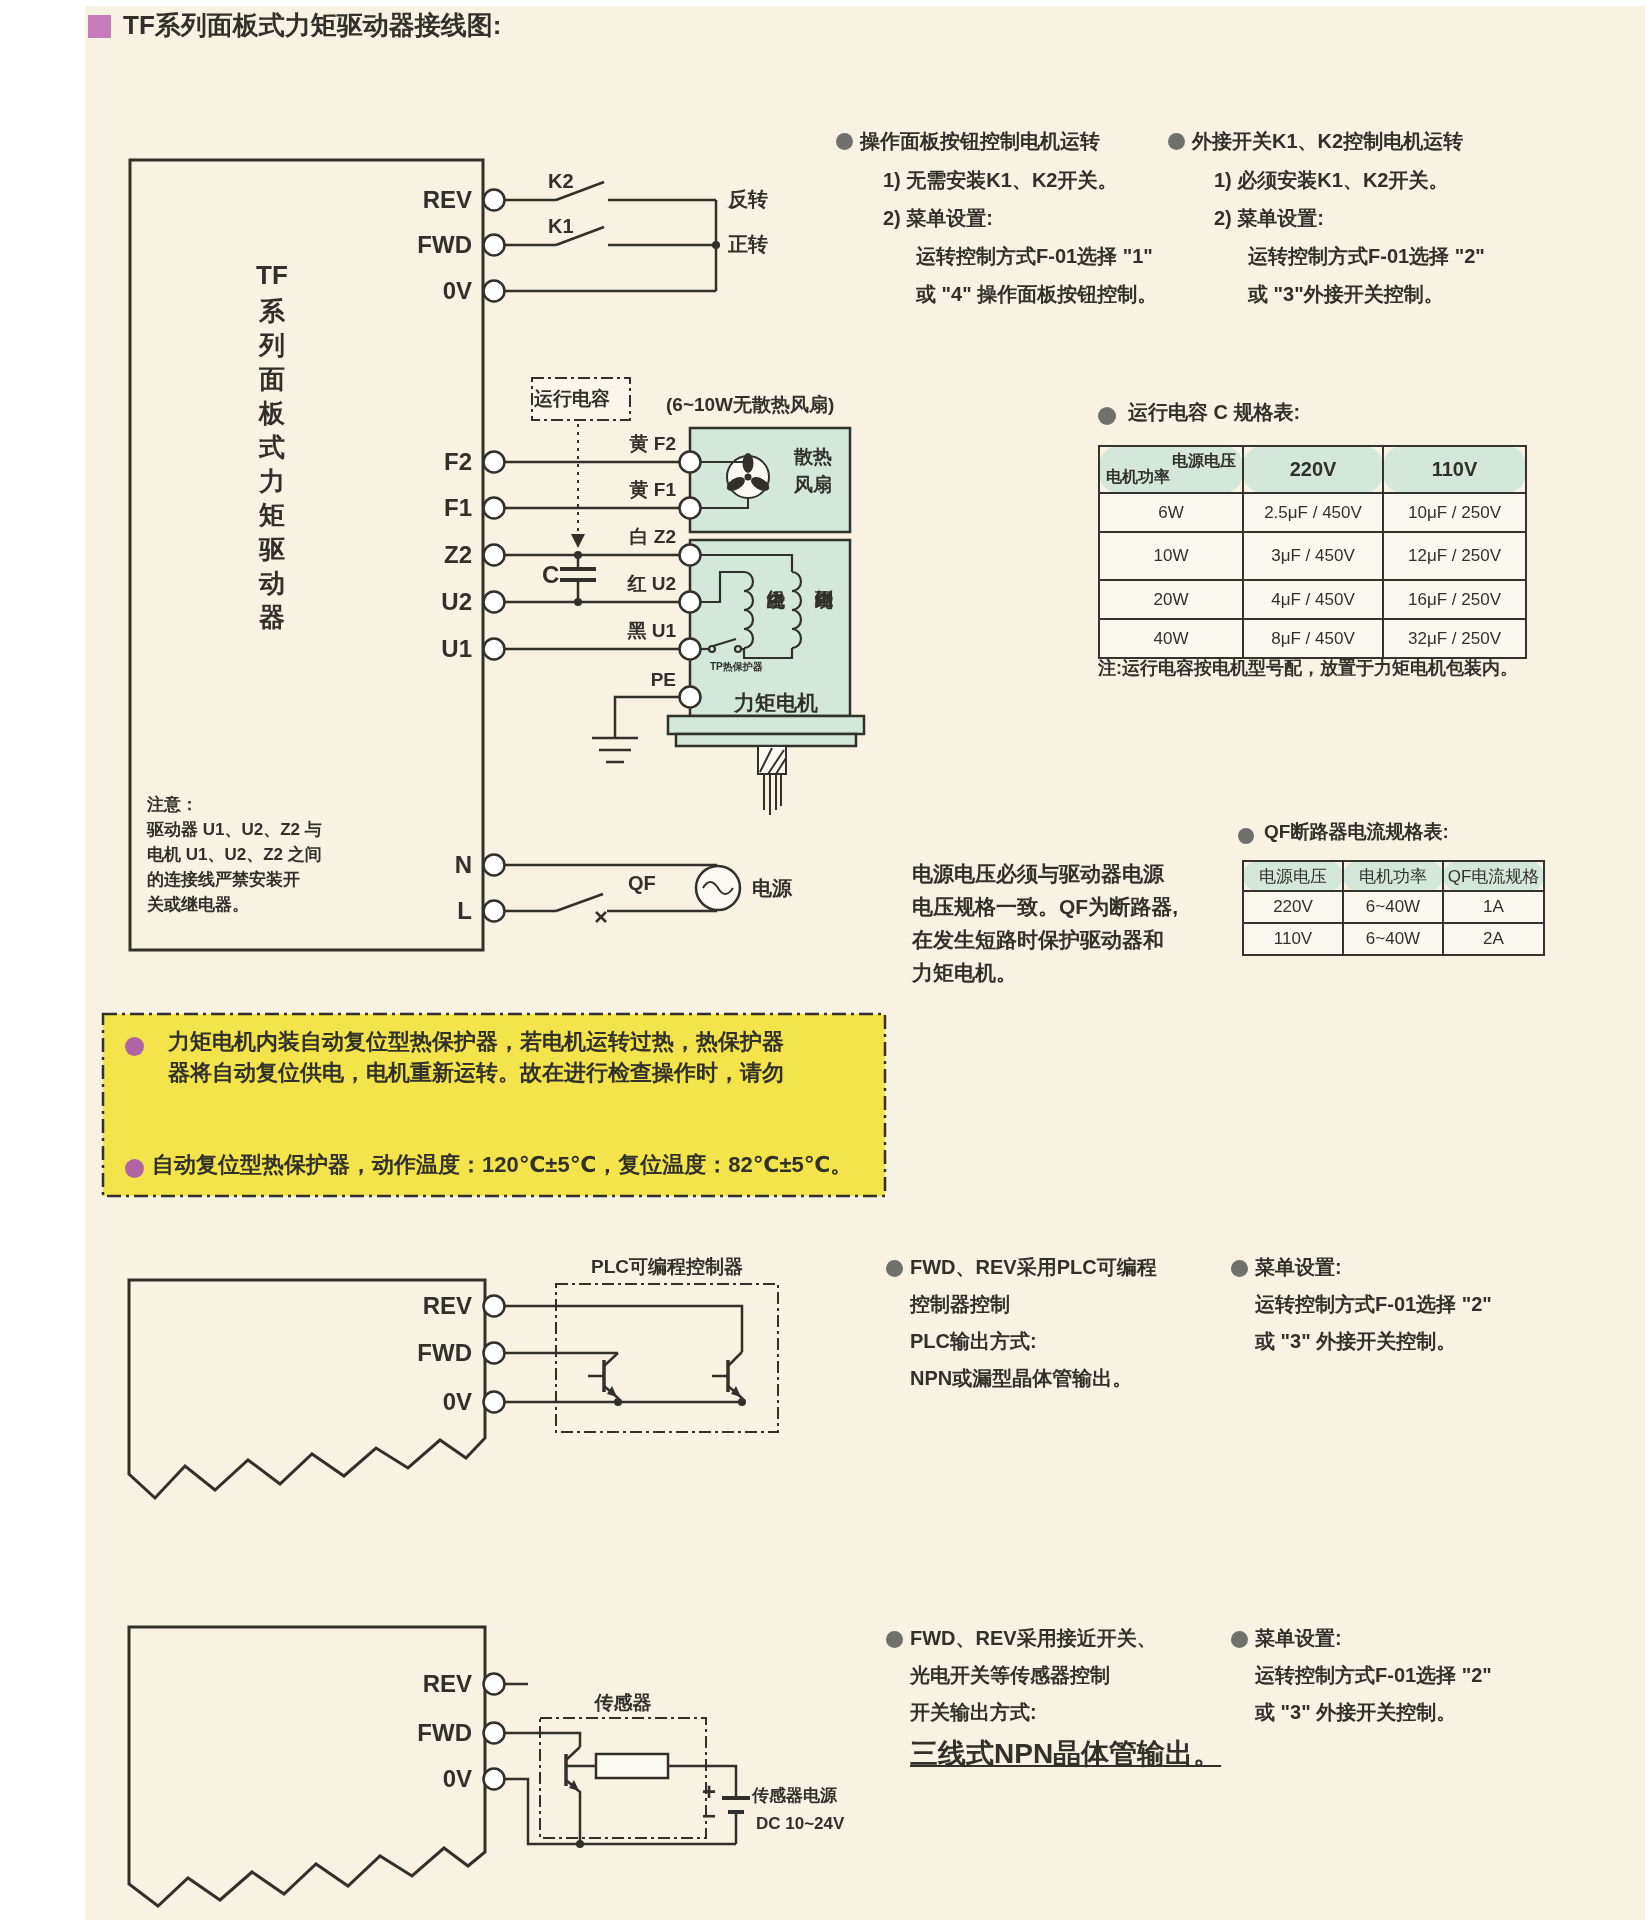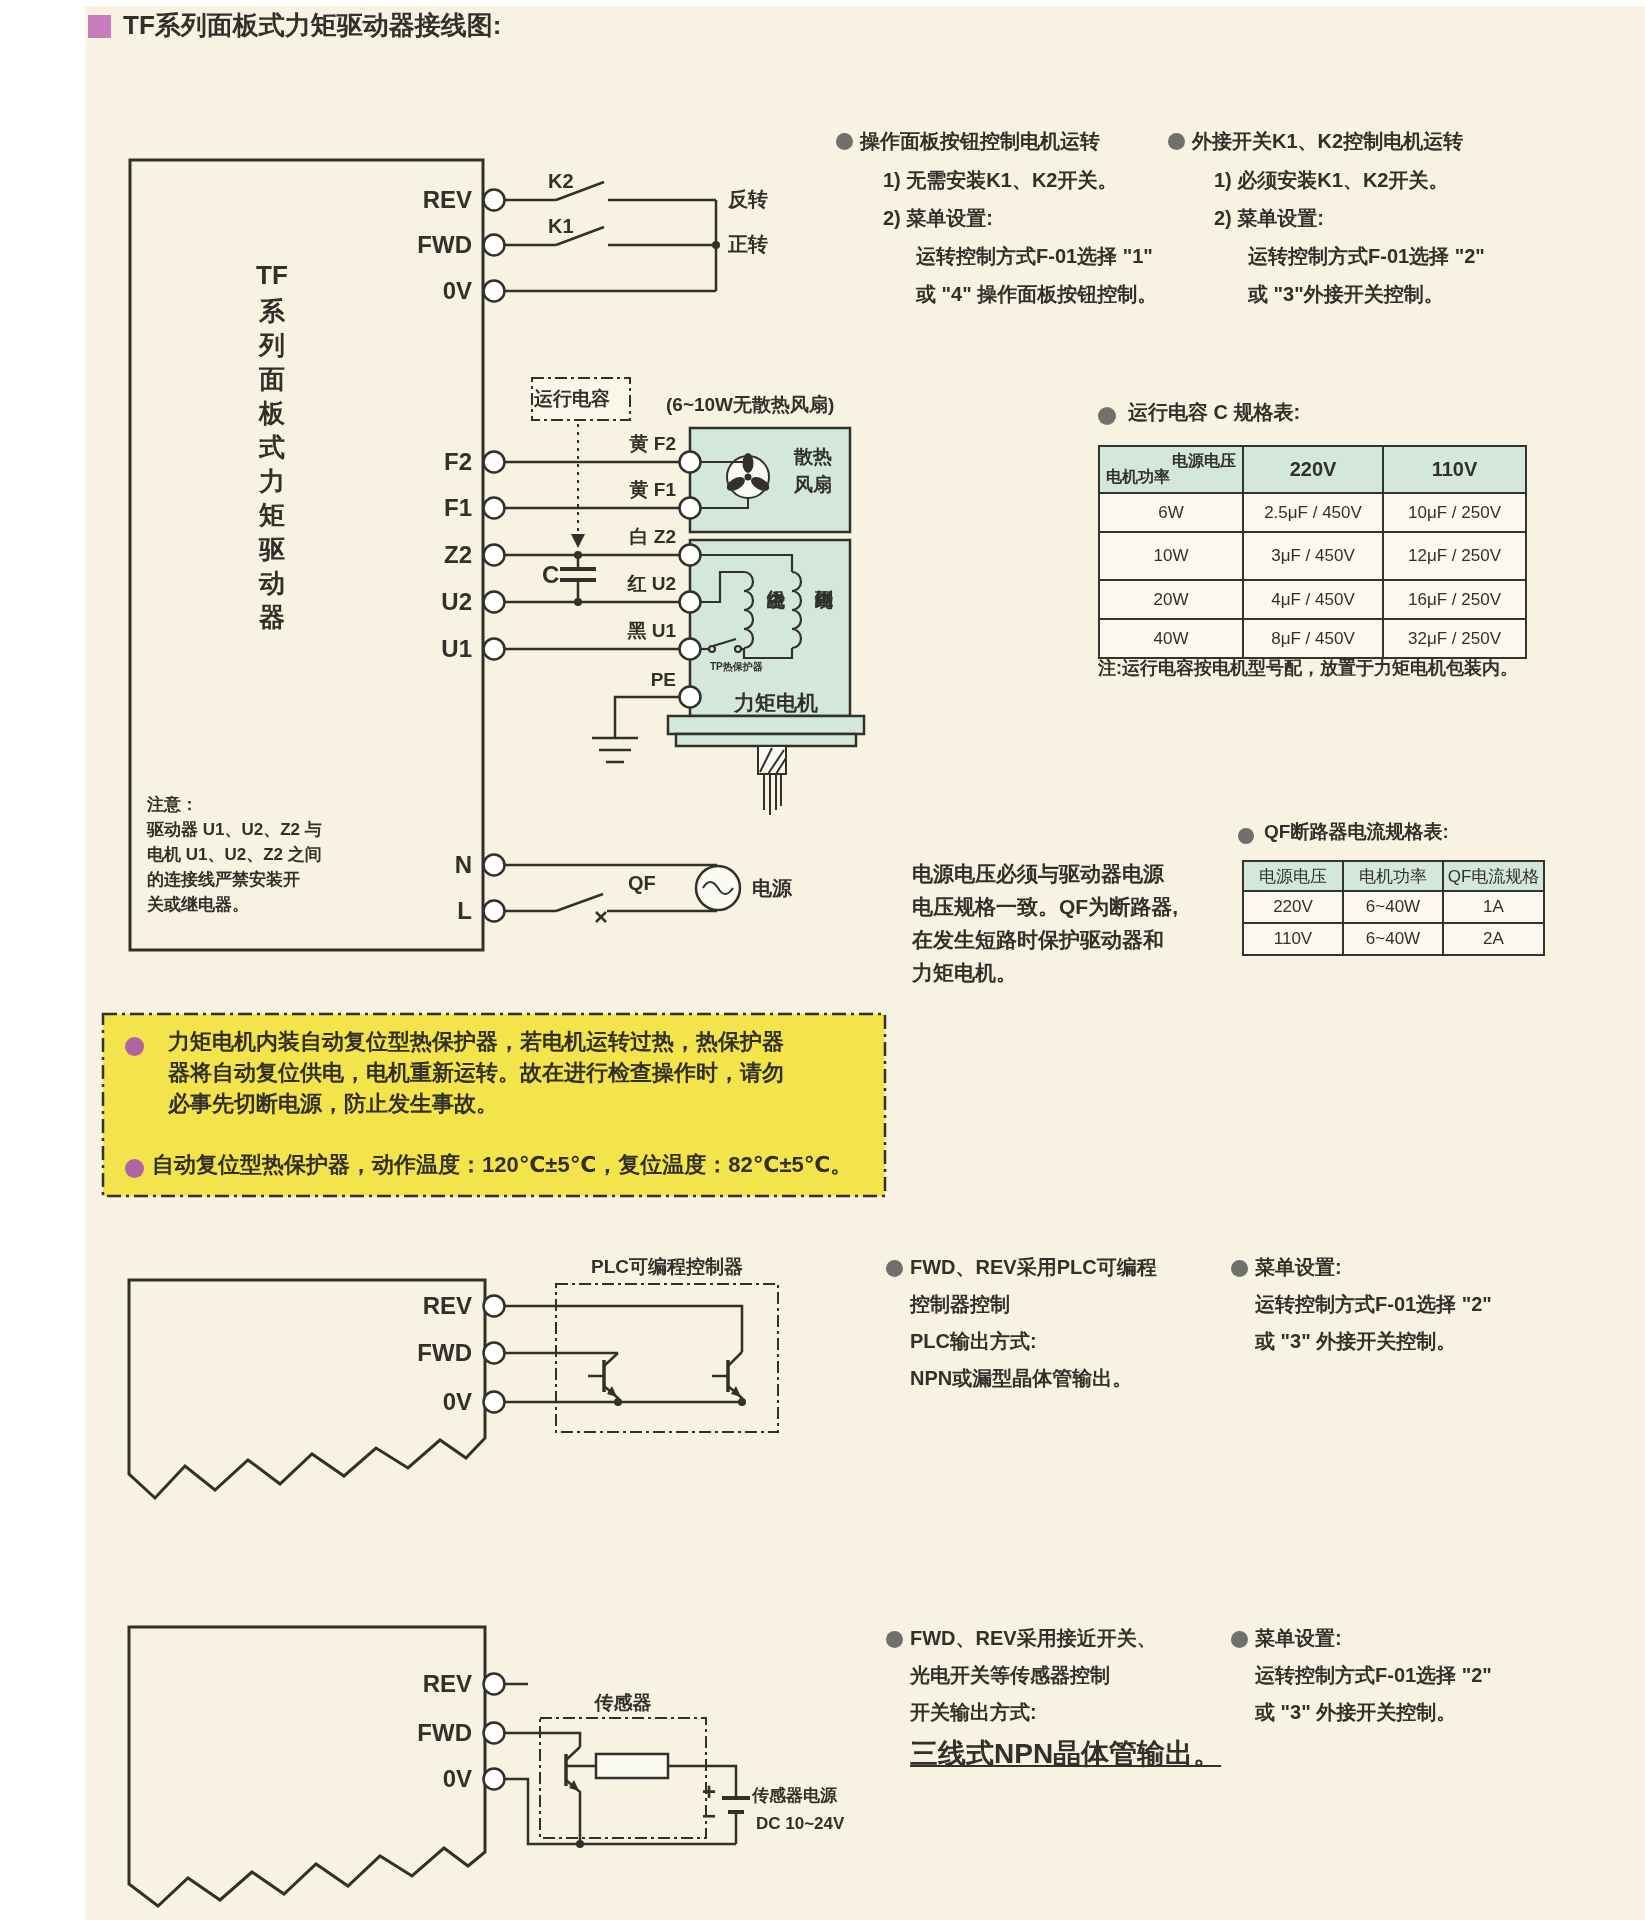--- a/index.html
+++ b/index.html
@@ -23,21 +23,21 @@
   .sq{position:absolute;background:var(--pink);}
   .bullet{position:absolute;border-radius:50%;background:var(--gray);}
   .bulletp{position:absolute;border-radius:50%;background:var(--purple);}
   .term{position:absolute;left:368px;width:104px;font-size:24px;font-weight:bold;text-align:right;white-space:nowrap;}
   .vname{position:absolute;left:246px;top:260px;width:52px;display:flex;flex-direction:column;align-items:center;}
   .vname span{height:34px;font-size:26px;font-weight:bold;}
   .vtext{position:absolute;writing-mode:vertical-rl;text-orientation:upright;font-weight:bold;white-space:nowrap;}
   table.spec{position:absolute;border-collapse:collapse;table-layout:fixed;}
   table.spec td{border:2px solid #35332d;text-align:center;vertical-align:middle;
                 background:var(--cellbg);font-size:17px;padding:0;}
-  table.spec td.hd{background:var(--teal);}
+  table.spec td.hd{background:var(--teal);border-radius:20px;}
   .diag{position:relative;background-color:var(--teal);
         background-image:linear-gradient(to bottom right,rgba(0,0,0,0) calc(50% - 1.2px),#35332d calc(50% - 1.2px),#35332d calc(50% + 1.2px),rgba(0,0,0,0) calc(50% + 1.2px));}
   .diag .dtop{position:absolute;top:4px;right:6px;font-size:16px;font-weight:bold;}
   .diag .dbot{position:absolute;bottom:4px;left:6px;font-size:16px;font-weight:bold;}
   .notelines div{white-space:nowrap;}
 </style>
 </head>
 <body>
 
 <div class="canvas">
@@ -373,21 +373,20 @@
       <td>6~40W</td>
       <td>2A</td>
     </tr>
   </tbody>
     </table>
 
   <div class="bulletp" style="left:125px;top:1037px;width:19px;height:19px;"></div>
   <div class="t notelines" style="left:152px;top:1026px;font-size:22px;line-height:31px;margin-left:16px;">
     <div>力矩电机内装自动复位型热保护器，若电机运转过热，热保护器</div>
     <div>器将自动复位供电，电机重新运转。故在进行检查操作时，请勿</div>
-    <div>必事先切断电源，防止发生事故。</div>
   </div>
   <div class="bulletp" style="left:125px;top:1159px;width:19px;height:19px;"></div>
   <div class="t" style="left:152px;top:1152px;font-size:22px;">自动复位型热保护器，动作温度：120℃±5℃，复位温度：82℃±5℃。</div>
 
   <div class="term" style="top:1292px;">REV</div>
   <div class="term" style="top:1339px;">FWD</div>
   <div class="term" style="top:1388px;">0V</div>
   <div class="t ctr" style="left:556px;top:1256px;width:222px;font-size:19px;">PLC可编程控制器</div>
 
   <div class="bullet" style="left:886px;top:1260px;width:17px;height:17px;"></div>

